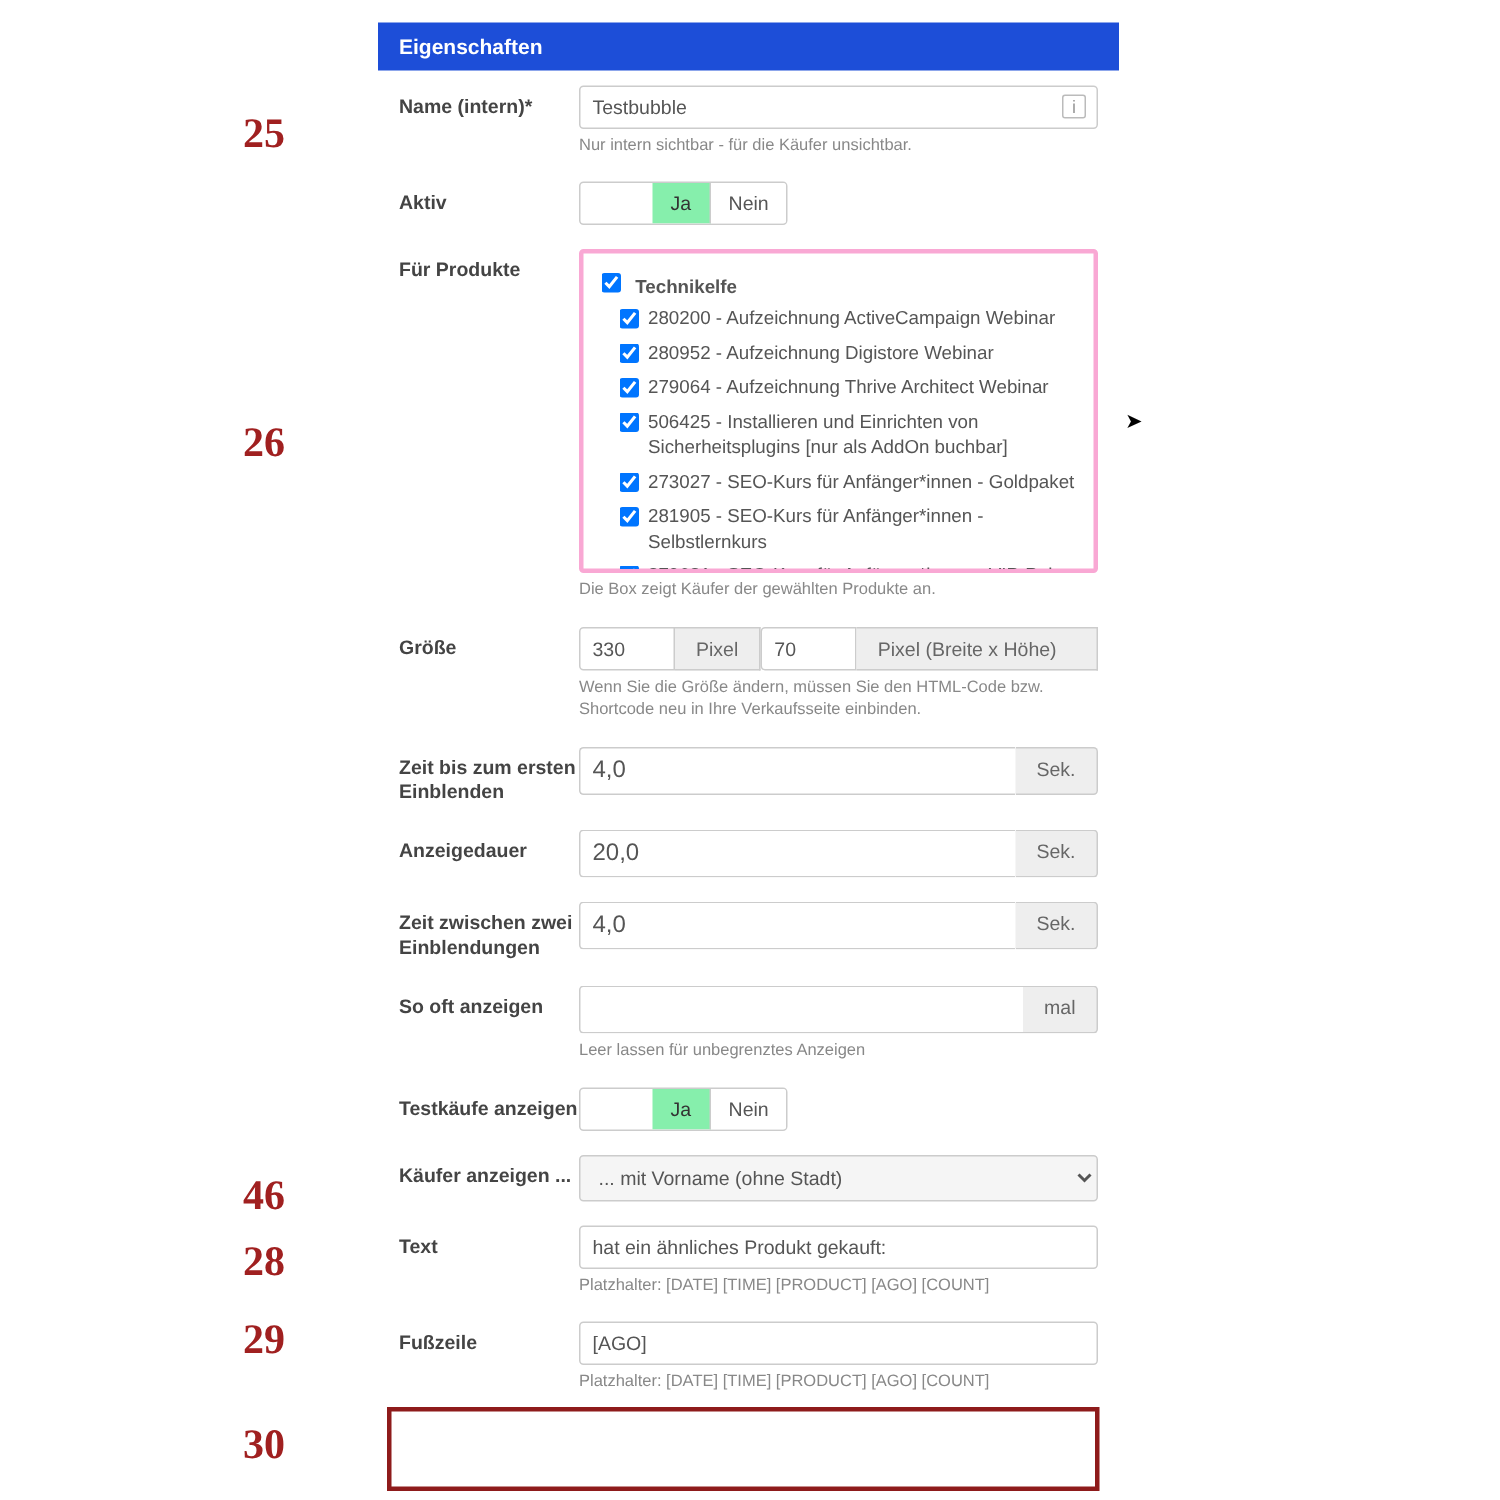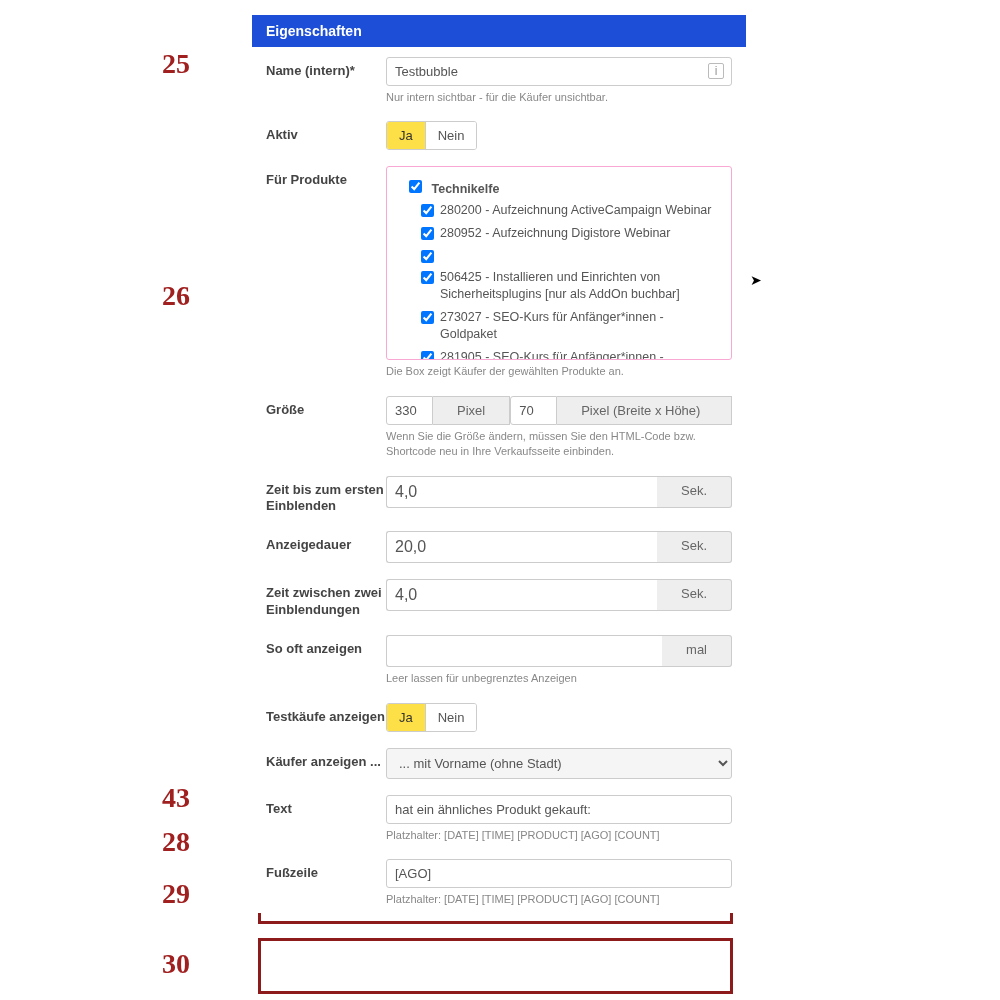--- a/index.html
+++ b/index.html
@@ -82,28 +82,29 @@
     padding: 6px 12px;
     font-size: 13px;
     background: #fff;
     color: #555;
     cursor: pointer;
     border: none;
     border-right: 1px solid #ccc;
   }
   .toggle-btn:last-child { border-right: none; }
   .toggle-btn.active {
-    background: #fde047;
+    background: #86efac;
     color: #333;
+    margin-left: 48px;
   }
   .product-box {
-    border: 1px solid #f9a8d4;
+    border: 3px solid #f9a8d4;
     border-radius: 3px;
-    padding: 8px 16px;
-    height: 194px;
+    padding: 8px 6px;
+    height: 216px;
     overflow-y: scroll;
     font-size: 12.5px;
     color: #555;
     box-sizing: border-box;
   }
   .product-box .vendor {
     font-weight: bold;
     margin: 2px 0 6px 2px;
   }
   .product-box .vendor input { margin-right: 6px; }
@@ -117,30 +118,30 @@
     align-items: flex-start;
     margin: 0 0 6px 0;
     line-height: 1.35;
   }
   .product-box li input {
     margin: 2px 6px 0 0;
     flex-shrink: 0;
   }
   .size-row { display: flex; gap: 0; }
   .size-row input[type="text"] {
-    width: 47px;
+    width: 64px;
     padding: 6px 8px;
     border: 1px solid #ccc;
     border-radius: 3px 0 0 3px;
     font-size: 13px;
     box-sizing: border-box;
     color:#555;
   }
   .size-row .addon, .input-addon {
-    padding: 6px 24px;
+    padding: 6px 14px;
     border: 1px solid #ccc;
     border-left: none;
     background: #eee;
     color: #666;
     font-size: 13px;
     white-space: nowrap;
   }
   .size-row .second-in {
     border-radius: 0;
     border-left: none;
@@ -197,23 +198,23 @@
     width:14px; height:14px;
     line-height:14px;
     text-align:center;
     border-radius:2px;
   }
   .rel { position: relative; }
 </style>
 </head>
 <body>
 
-<div class="annotation" style="left:130px; top:48px;">25</div>
+<div class="annotation" style="left:130px; top:74px;">25</div>
 <div class="annotation" style="left:130px; top:280px;">26</div>
-<div class="annotation" style="left:130px; top:782px;">43</div>
+<div class="annotation" style="left:130px; top:782px;">46</div>
 <div class="annotation" style="left:130px; top:826px;">28</div>
 <div class="annotation" style="left:130px; top:878px;">29</div>
 <div class="annotation" style="left:130px; top:948px;text-align:right;">30</div>
 
 <div class="hl" style="left:258px; top:50px;  width:475px; height:56px;"></div>
 <div class="hl" style="left:258px; top:168px; width:475px; height:256px;"></div>
 <div class="hl" style="left:258px; top:778px; width:475px; height:40px;"></div>
 <div class="hl" style="left:258px; top:824px; width:475px; height:38px;"></div>
 <div class="hl" style="left:258px; top:868px; width:475px; height:56px;"></div>
 <div class="hl" style="left:258px; top:938px; width:475px; height:56px;"></div>
@@ -255,20 +256,21 @@
             <li>
                 <input type="checkbox" checked="" style="">
                 <span>280200 - Aufzeichnung ActiveCampaign Webinar</span>
               </li>
             <li>
                 <input type="checkbox" checked="" style="">
                 <span>280952 - Aufzeichnung Digistore Webinar</span>
               </li>
             <li>
                 <input type="checkbox" checked="" style="">
+                <span>279064 - Aufzeichnung Thrive Architect Webinar</span>
               </li>
             <li>
                 <input type="checkbox" checked="" style="">
                 <span>506425 - Installieren und Einrichten von Sicherheitsplugins [nur als AddOn buchbar]</span>
               </li>
             <li>
                 <input type="checkbox" checked="" style="">
                 <span>273027 - SEO-Kurs für Anfänger*innen - Goldpaket</span>
               </li>
             <li>

